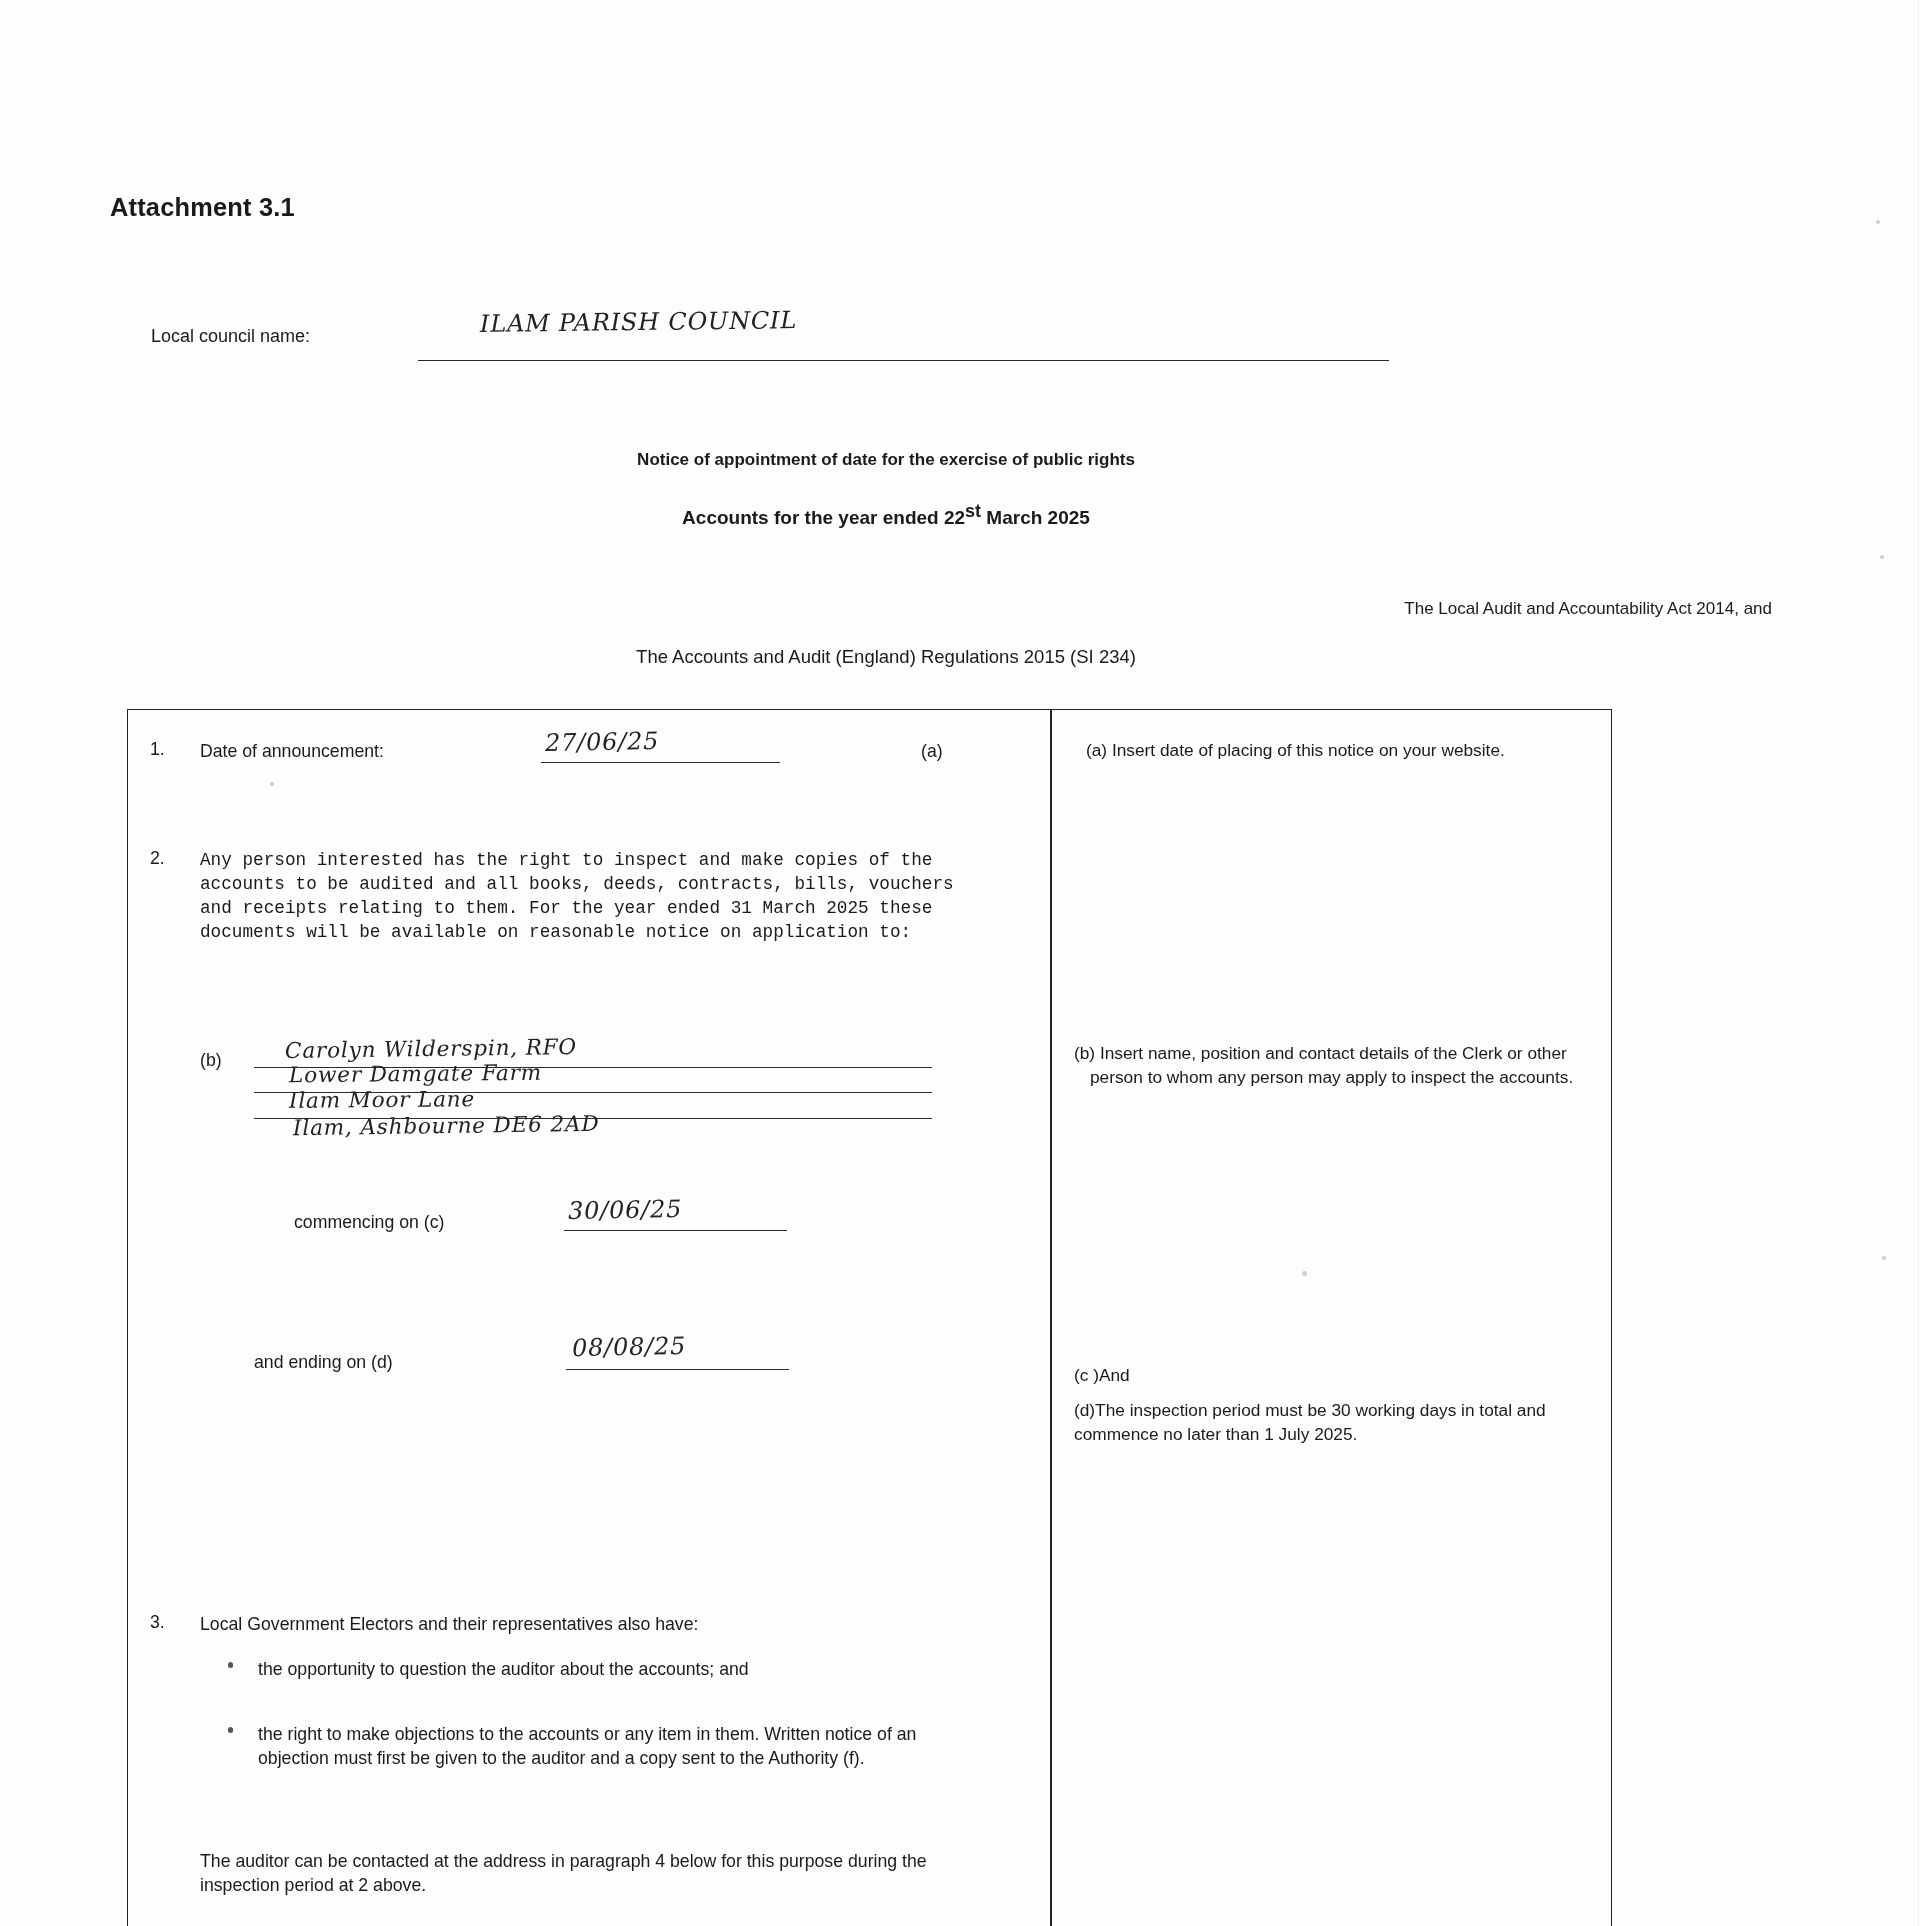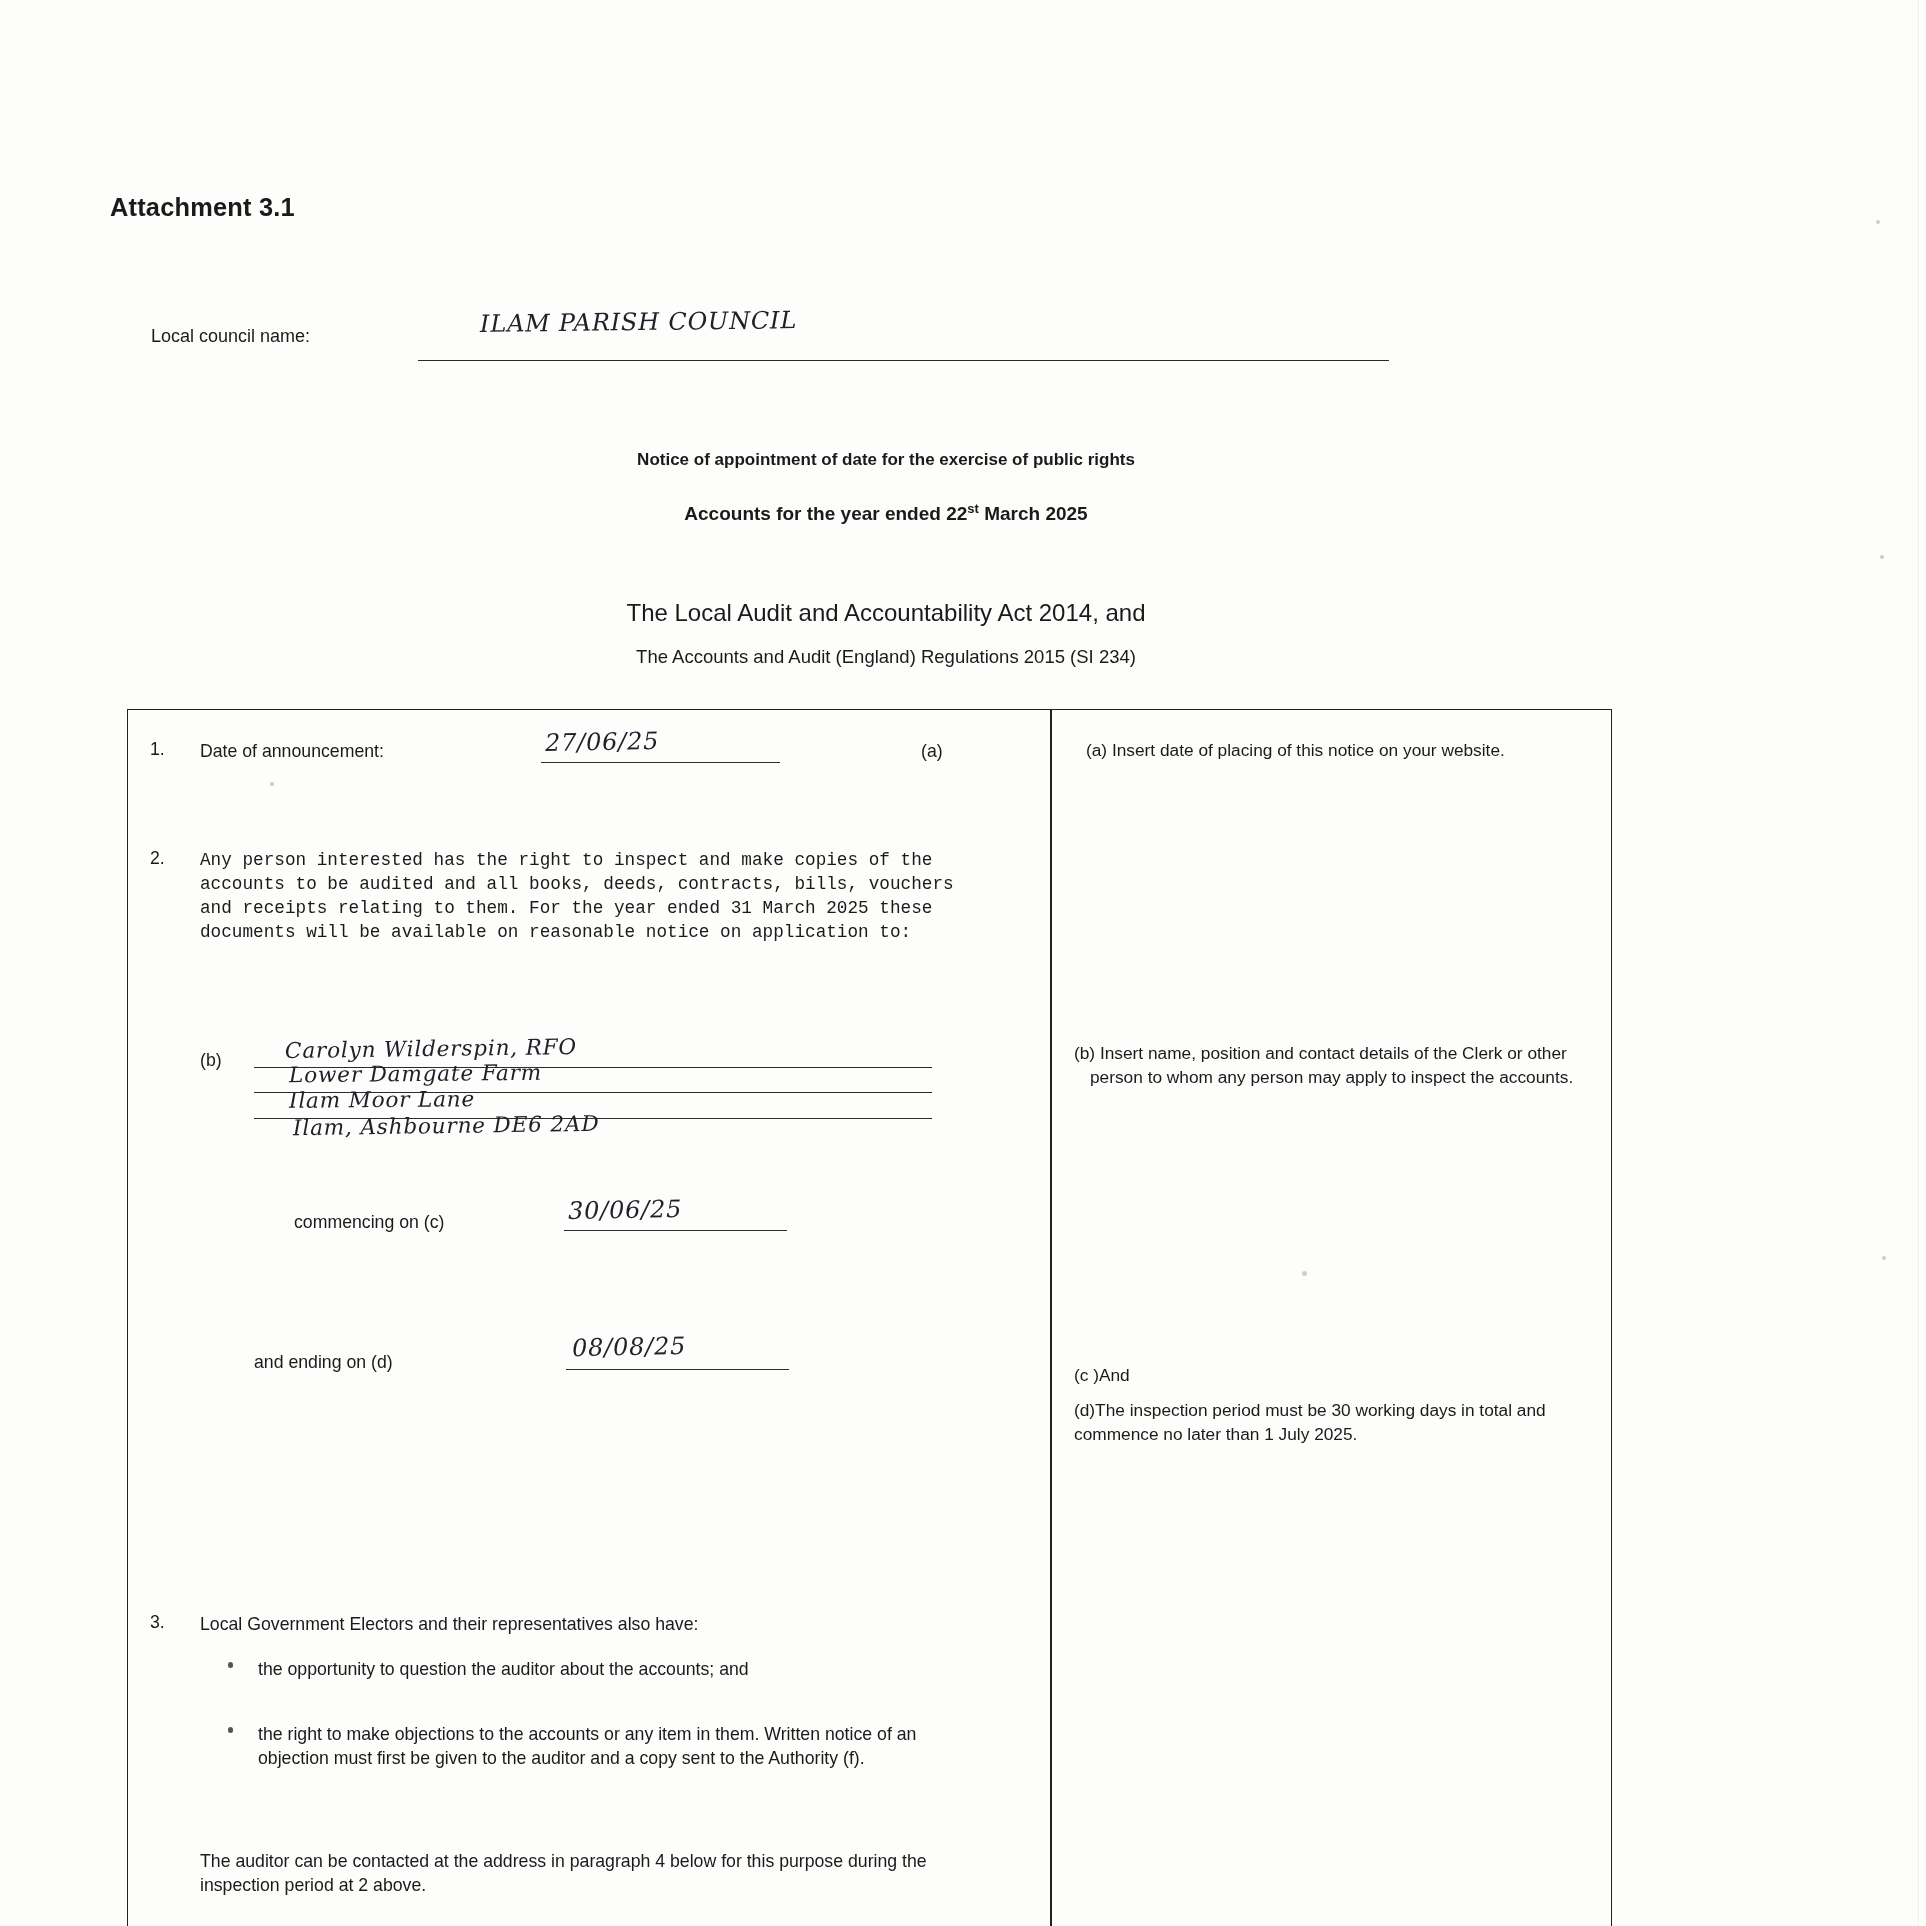--- a/index.html
+++ b/index.html
@@ -82,28 +82,28 @@
   }
   .doc-subtitle {
     position: absolute;
     left: 0;
     top: 501px;
     width: 1772px;
     text-align: center;
     font-size: 19px;
     font-weight: bold;
   }
-  .doc-subtitle sup { font-size: 13px; }
+  .doc-subtitle sup { font-size: 18px; }
   .act-line1 {
     position: absolute;
     left: 0;
     top: 599px;
     width: 1772px;
-    text-align: center;
-    font-size: 24px;
+    text-align: right;
+    font-size: 17px;
   }
   .act-line2 {
     position: absolute;
     left: 0;
     top: 646px;
     width: 1772px;
     text-align: center;
     font-size: 18.5px;
   }
 

